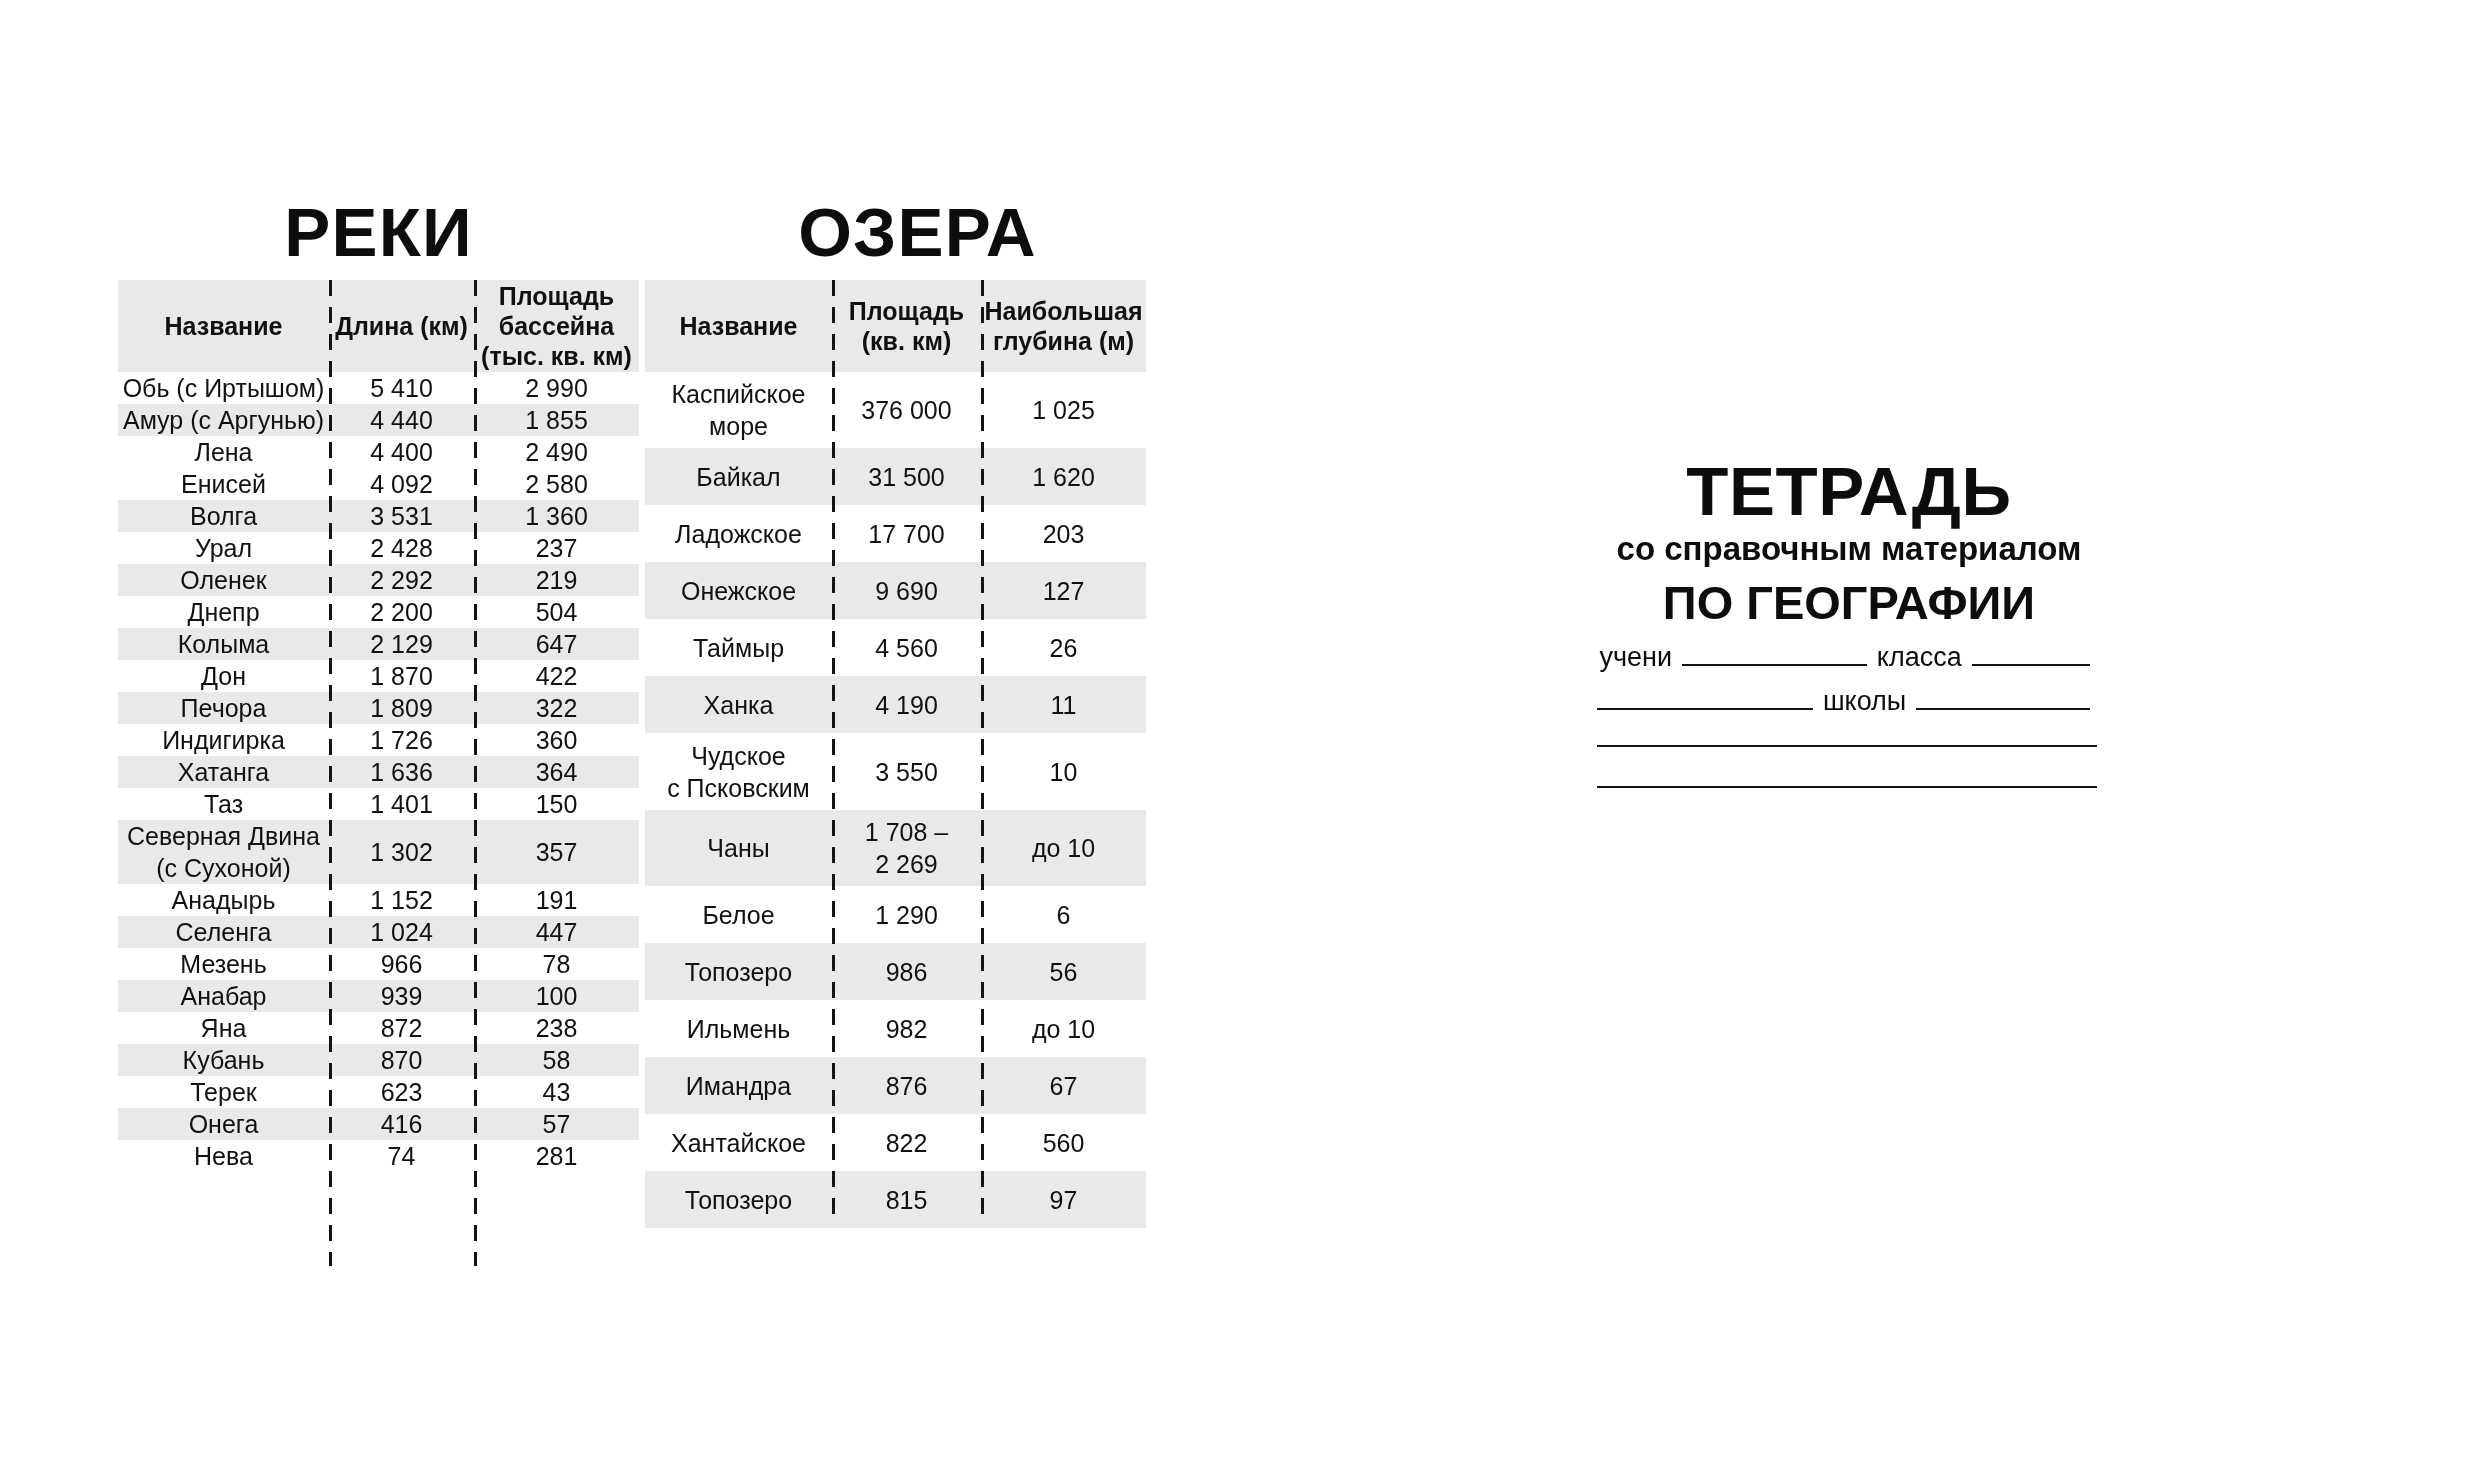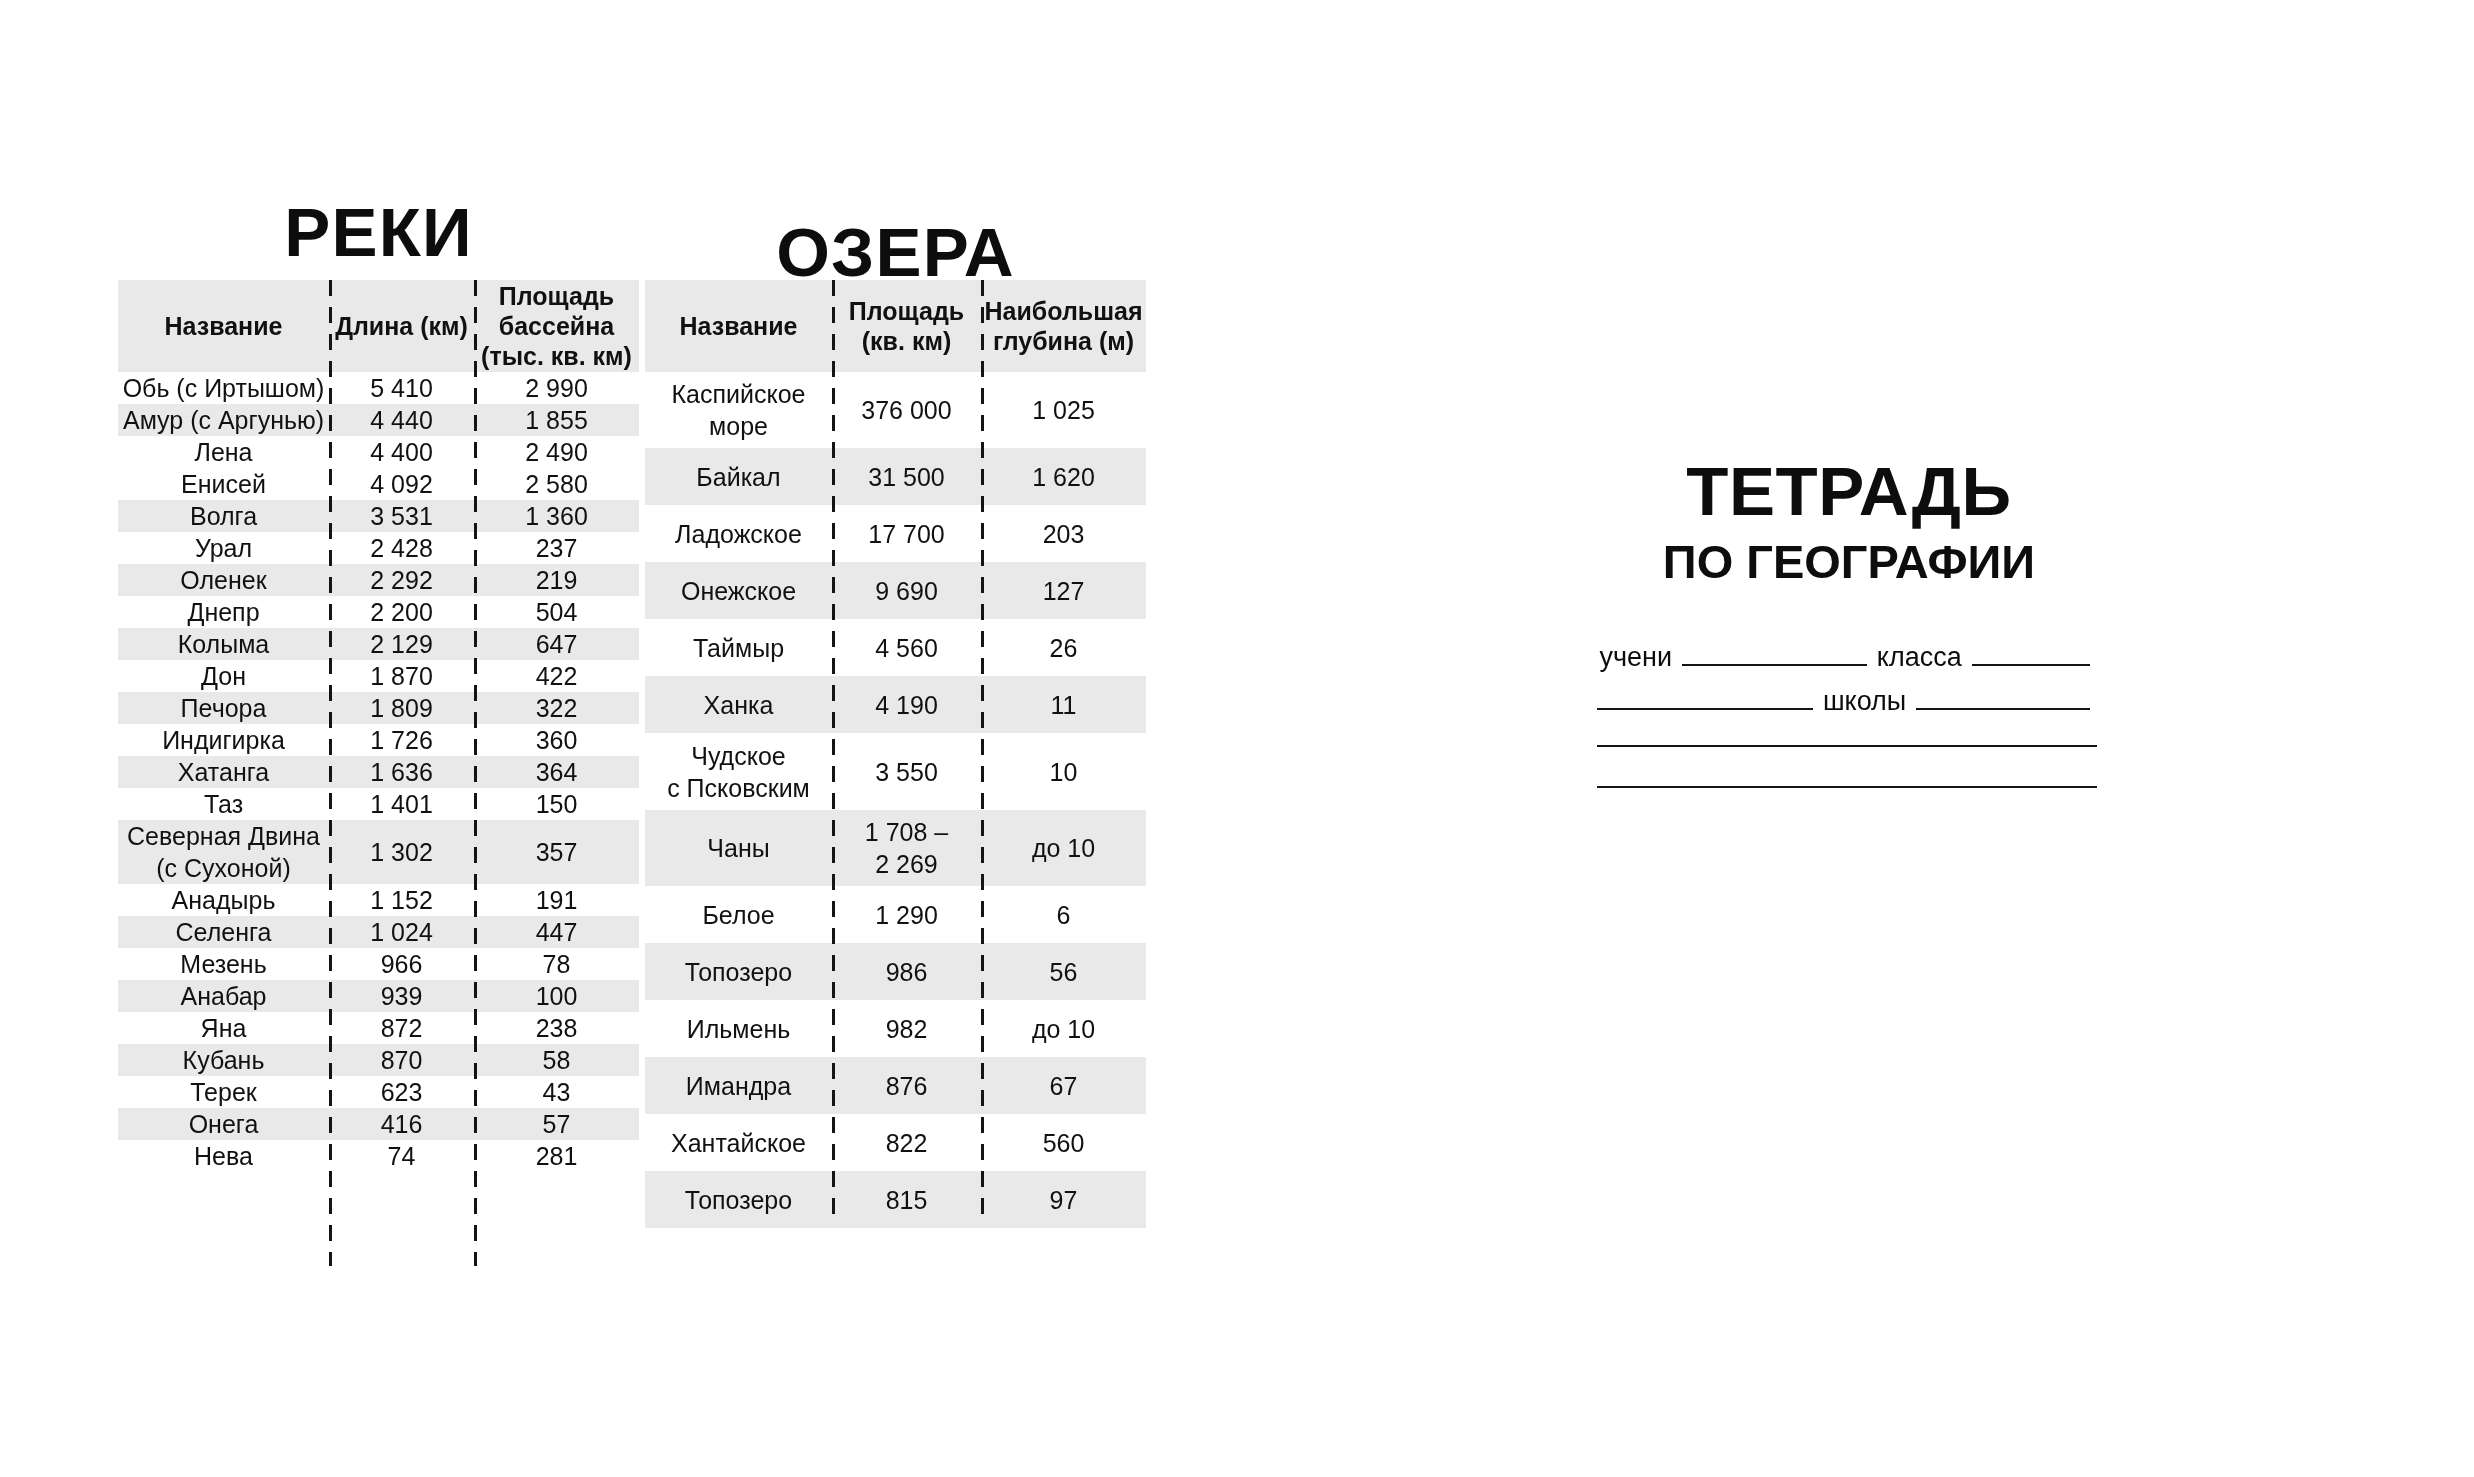--- a/index.html
+++ b/index.html
@@ -19,21 +19,21 @@
     position: absolute;
     top: 198px;
     font-size: 69px;
     font-weight: bold;
     text-align: center;
     letter-spacing: 1.2px;
     color: #0d0d0d;
     line-height: 1;
   }
   #rivers-title { left: 118px; width: 521px; }
-  #lakes-title  { left: 645px; width: 501px; margin-top: 20px; }
+  #lakes-title  { left: 667px; width: 501px; }
 
   
   .table { position: absolute; top: 280px; }
   #rivers-table { left: 118px;  width: 521px; }
   #lakes-table  { left: 645px; width: 501px; }
 
   .thead {
     display: flex;
     background: #e9e9e9;
     height: 92px;
@@ -343,20 +343,21 @@
         <div class="trow shade">
           <div class="tcell c0">Топозеро</div>
           <div class="tcell c1">815</div>
           <div class="tcell c2">97</div>
         </div>
       </div>
   </div>
 
   <div id="cover">
     <div id="cover-title">ТЕТРАДЬ</div>
+    <div id="cover-subtitle">со справочным материалом</div>
     <div id="cover-subject">ПО ГЕОГРАФИИ</div>
   </div>
 
   <div class="form-row" id="form-row-2">
     <span class="fline w350"></span>
     <span class="form-label">школы</span>
     <span class="fline grow"></span>
   </div>
 
   <div class="form-row" id="form-row-1">

